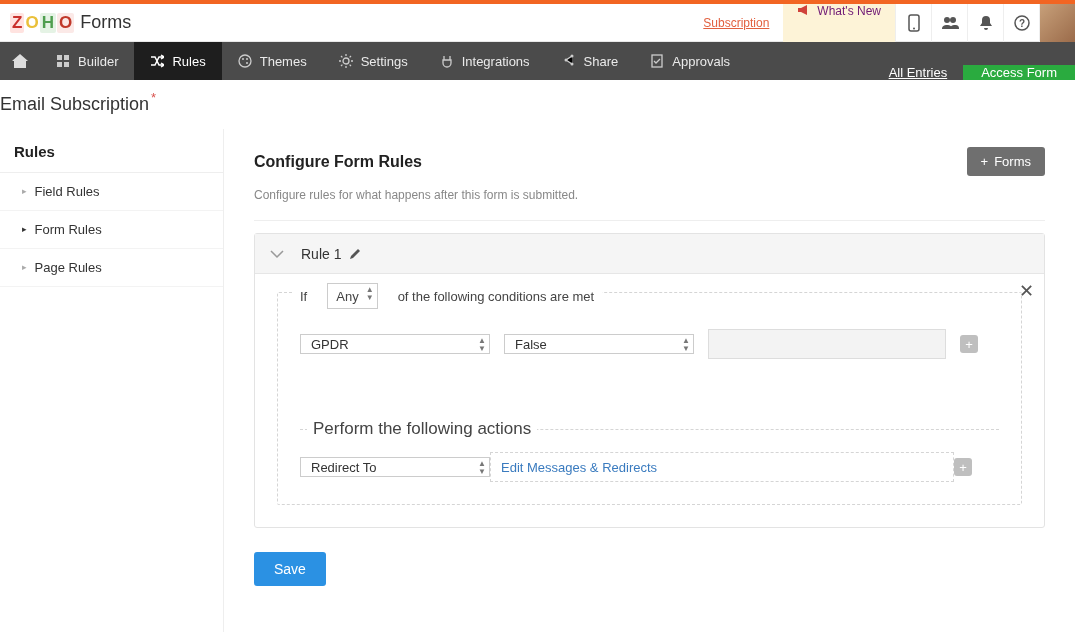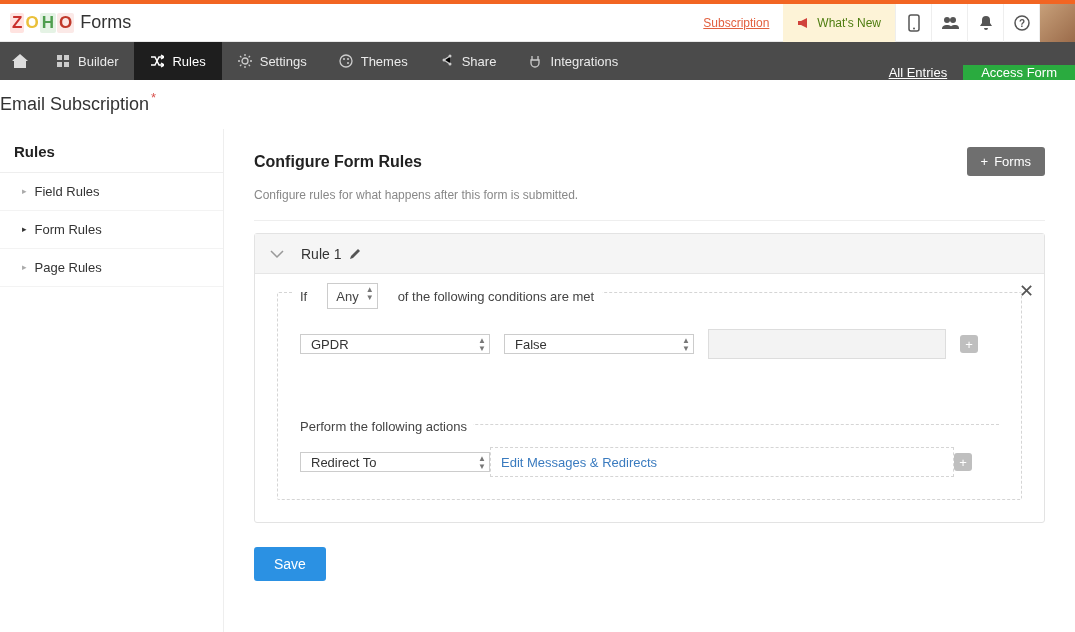--- a/index.html
+++ b/index.html
@@ -9,21 +9,21 @@
   .logo-block { display: flex; align-items: center; padding-left: 10px; gap: 2px; }
   .logo-img { display: flex; gap: 1px; }
   .lz { font-weight: bold; font-size: 17px; } 
   .zZ { color:#c9302c; background:#ffe3e0; padding:0 2px; border-radius:2px; }
   .zO { color:#eac03a; }
   .zH { color:#4f9e4f; background:#e5f3e5; padding:0 2px; border-radius:2px;}
   .zO2{ color:#c0392b; background:#fbe9e7; padding:0 2px; border-radius:2px;}
   .brand { font-size: 18px; font-weight: 400; color:#333; margin-left:4px;}
   .header-right { margin-left:auto; display:flex; align-items:stretch; height:38px;}
   .subscription { color:#e2603f; text-decoration:underline; font-size:12px; align-self:center; padding:0 14px;}
-  .whats-new { background:#fdf3d7; color:#4d7c0f; display:flex; align-items:center; gap:6px; padding:0 14px; font-size:12px;}
+  .whats-new { background:#fdf3d7; color:#701a75; display:flex; align-items:flex-start; gap:6px; padding:0 14px; font-size:12px;}
   .icon-cell { width:36px; display:flex; align-items:center; justify-content:center; border-left:1px solid #eee; color:#555; }
   .avatar { width:36px; height:38px; background:linear-gradient(135deg,#c7a07a,#9b6b4a); border-left:1px solid #eee;}
   .nav { background:#4b4b4b; height:38px; display:flex; align-items:stretch; color:#eaeaea; font-size:13px; }
   .nav-home { width:40px; display:flex; align-items:center; justify-content:center; }
   .nav-item { display:flex; align-items:center; gap:8px; padding:0 16px; cursor:pointer; }
   .nav-item.active { background:#1e1e1e; color:#fff; }
   .nav-right { margin-left:auto; display:flex; align-items:flex-end; }
   .all-entries { color:#fff; text-decoration:underline; padding:0 16px; display:flex; align-items:center;}
   .access-form { background:#2aab3f; color:#fff; padding:0 18px; display:flex; align-items:center; font-size:13px;}
   .page-title { padding:14px 0 14px 0px; font-size:18px; color:#333; font-weight:400; position:relative; display:inline-block;}
@@ -46,21 +46,21 @@
   .rule-body { padding:18px 22px 22px 22px; position:relative;}
   .close-x { position:absolute; top:6px; right:10px; font-size:18px; color:#555; cursor:pointer;}
   .fieldset { border:1px dashed #d5d5d5; border-radius:2px; padding:18px 22px 22px 22px; position:relative;}
   .legend-row { position:absolute; top:-10px; left:14px; background:#fff; padding:0 8px; display:flex; align-items:center; gap:20px; font-size:13px; color:#444;}
   .mini-select { border:1px solid #ccc; height:26px; padding:0 18px 0 8px; font-size:13px; background:#fff; position:relative; display:inline-flex; align-items:center; min-width:48px;}
   .stepper { position:absolute; right:3px; top:2px; font-size:8px; color:#777; line-height:8px; display:flex; flex-direction:column;}
   .cond-row { display:flex; gap:14px; align-items:center; margin-top:18px;}
   .big-select { border:1px solid #ccc; height:20px; width:190px; padding:0 22px 0 10px; font-size:13px; background:#fff; position:relative; display:flex; align-items:center;}
   .val-input { border:1px solid #ddd; background:#f3f3f3; height:30px; width:238px; }
   .plusbox { width:18px; height:18px; border-radius:3px; background:#bfbfbf; color:#fff; font-size:13px; display:flex; align-items:center; justify-content:center; cursor:pointer;}
-  .section-label { font-size:13px; color:#444; margin:24px 0 0 0; background:#fff; display:inline-block; padding:0 6px; position:relative;}
+  .section-label { font-size:17px; color:#444; margin:24px 0 0 13px; background:#fff; display:inline-block; padding:0 6px; position:relative;}
   .action-row { display:flex; gap:0; align-items:center; margin-top:6px;}
   .link-box { border:1px dashed #d5d5d5; height:30px; width:464px; display:flex; align-items:center; padding:0 10px;}
   .link-box a { color:#3a7bbf; font-size:13px; text-decoration:none;}
   .save { margin-top:24px; background:#2b91e3; color:#fff; border:none; border-radius:3px; padding:9px 20px; font-size:14px; cursor:pointer;}
   svg { display:block; }
 </style>
 </head>
 <body>
 
 
@@ -132,48 +132,55 @@
     <span>Builder</span>
   </div>
   <div class="nav-item active">
     <svg width="14" height="14" viewBox="0 0 14 14">
         <path d="M1 3h4l4 8h4M1 11h4l4-8h4M11 1l3 2-3 2M11 9l3 2-3 2" stroke="#fff" stroke-width="1.5" fill="none"></path>
       </svg>
     <span>Rules</span>
   </div>
   <div class="nav-item">
     <svg width="14" height="14" viewBox="0 0 14 14">
-        <circle cx="7" cy="7" r="3" fill="none" stroke="#ccc" stroke-width="1.3"></circle>
-        <path d="M7 0v2M7 12v2M0 7h2M12 7h2M2 2l1.4 1.4M10.6 10.6L12 12M12 2l-1.4 1.4M3.4 10.6L2 12" stroke="#ccc" stroke-width="1.3"></path>
-      </svg>
-    <span>Settings</span>
-  </div>
-  <div class="nav-item">
-    <svg width="14" height="14" viewBox="0 0 14 14">
         <circle cx="7" cy="7" r="6" fill="none" stroke="#ccc" stroke-width="1.3"></circle>
         <circle cx="5" cy="5" r="1" fill="#ccc"></circle>
         <circle cx="9" cy="5" r="1" fill="#ccc"></circle>
         <circle cx="9" cy="9" r="1" fill="#ccc"></circle>
       </svg>
     <span>Themes</span>
   </div>
   <div class="nav-item">
     <svg width="14" height="14" viewBox="0 0 14 14">
+        <circle cx="7" cy="7" r="3" fill="none" stroke="#ccc" stroke-width="1.3"></circle>
+        <path d="M7 0v2M7 12v2M0 7h2M12 7h2M2 2l1.4 1.4M10.6 10.6L12 12M12 2l-1.4 1.4M3.4 10.6L2 12" stroke="#ccc" stroke-width="1.3"></path>
+      </svg>
+    <span>Settings</span>
+  </div>
+  <div class="nav-item">
+    <svg width="14" height="14" viewBox="0 0 14 14">
+        <path d="M4 2v4M10 2v4M3 6h8v3a4 4 0 0 1-8 0z" fill="none" stroke="#ccc" stroke-width="1.3"></path>
+      </svg>
+    <span>Integrations</span>
+  </div>
+  <div class="nav-item">
+    <svg width="14" height="14" viewBox="0 0 14 14">
         <path d="M10 2L4 6l6 4M10 2v0M4 6v0" stroke="#ccc" stroke-width="1.3"></path>
         <circle cx="10" cy="2" r="1.5" fill="#ccc"></circle>
         <circle cx="4" cy="6" r="1.5" fill="#ccc"></circle>
         <circle cx="10" cy="10" r="1.5" fill="#ccc"></circle>
       </svg>
     <span>Share</span>
   </div>
   <div class="nav-item">
     <svg width="14" height="14" viewBox="0 0 14 14">
-        <path d="M4 2v4M10 2v4M3 6h8v3a4 4 0 0 1-8 0z" fill="none" stroke="#ccc" stroke-width="1.3"></path>
-      </svg>
-    <span>Integrations</span>
+        <rect x="2" y="1" width="10" height="12" fill="none" stroke="#ccc" stroke-width="1.3"></rect>
+        <path d="M4 7l2 2 4-4" stroke="#ccc" stroke-width="1.3" fill="none"></path>
+      </svg>
+    <span>Approvals</span>
   </div>
   <div class="nav-right">
     <a class="all-entries">All Entries</a>
     <div class="access-form">
         <span>Access Form</span>
       </div>
   </div>
 </div>
 
 <div class="page-title">

